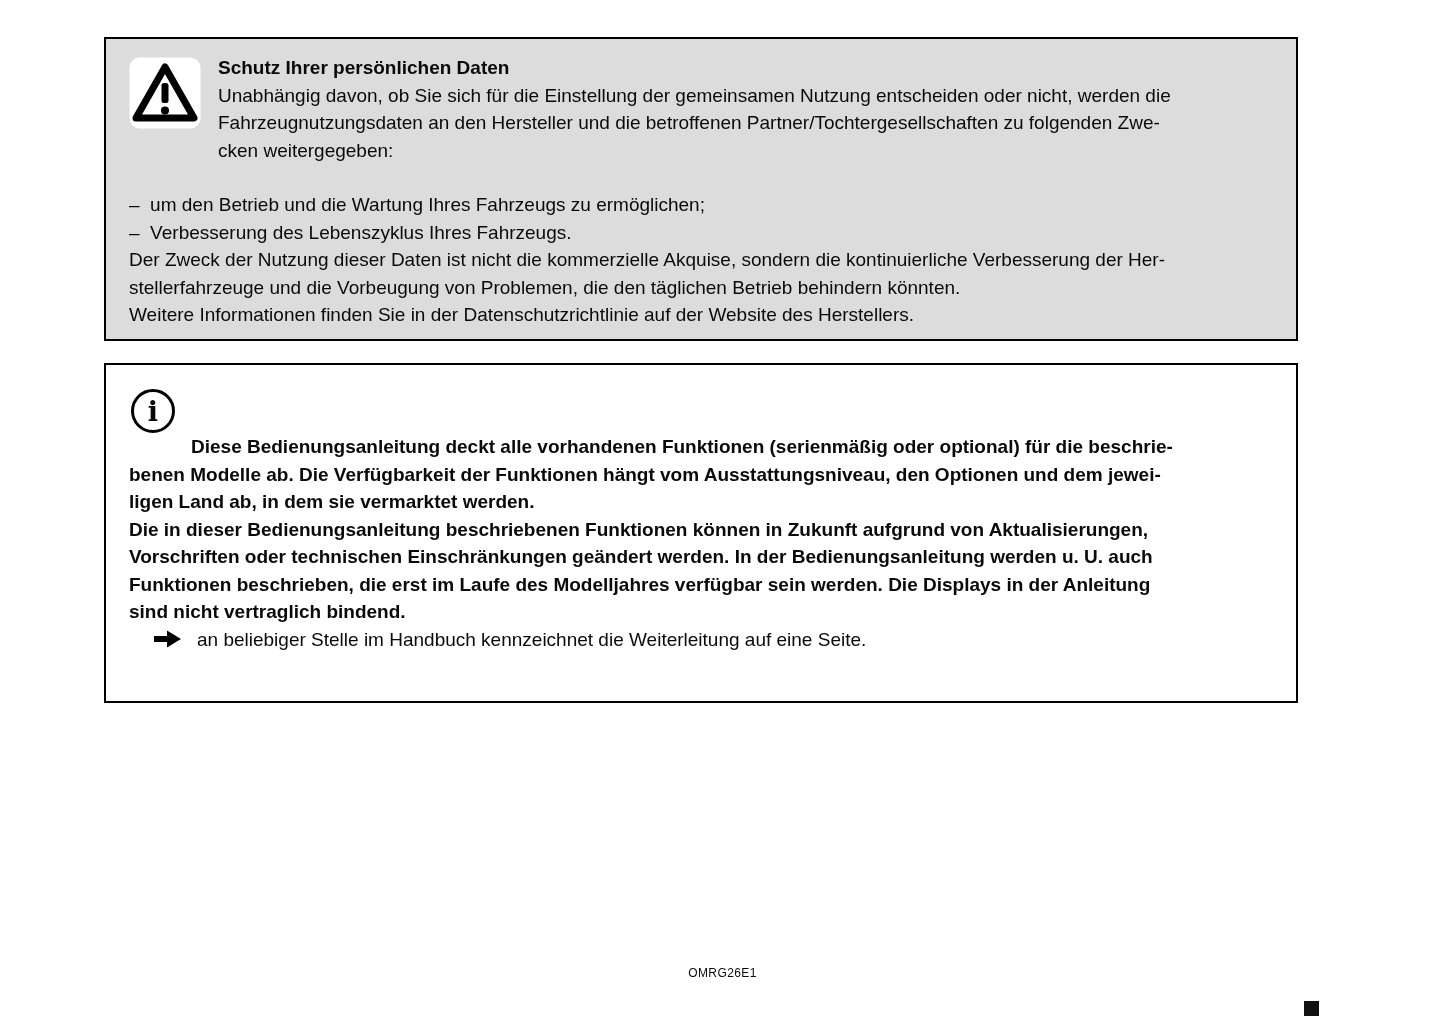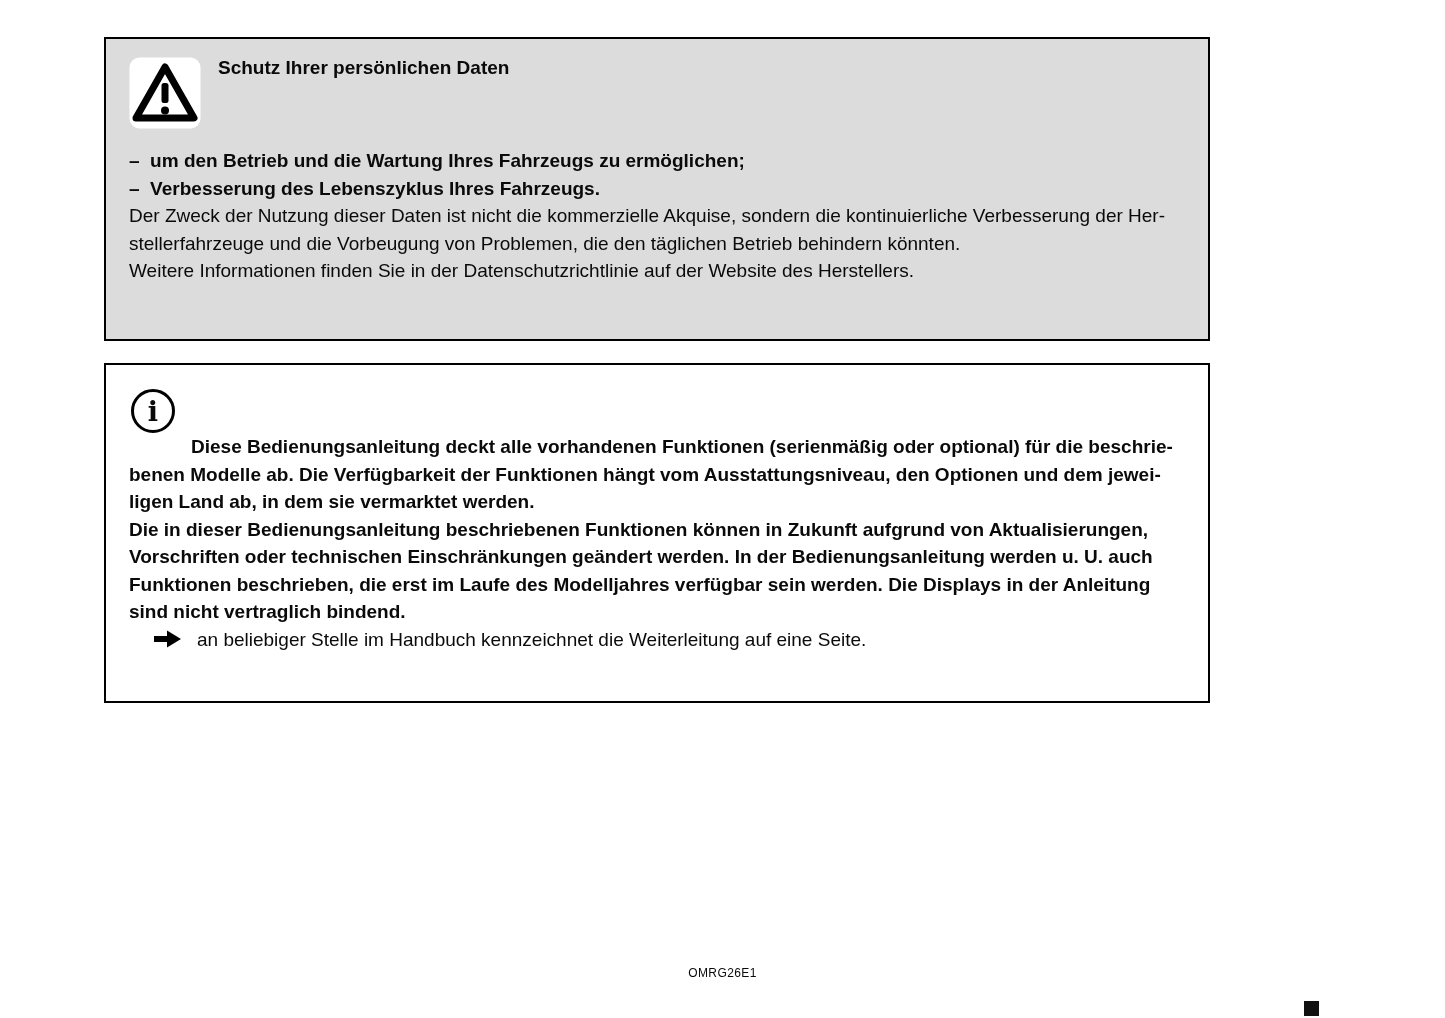--- a/index.html
+++ b/index.html
@@ -11,42 +11,42 @@
     overflow: hidden;
     background: #ffffff;
     color: #0a0a0a;
     font-family: "Liberation Sans", "DejaVu Sans", sans-serif;
     font-size: 19px;
     line-height: 27.5px;
   }
   .box {
     position: absolute;
     left: 104px;
-    width: 1106px;
+    width: 1194px;
     border: 2px solid #000;
     padding: 15px 22px 18px 23px;
   }
   .privacy-box {
     top: 37px;
     height: 304px;
     background: #dcdcdc;
   }
   .info-box {
     top: 363px;
     height: 340px;
     background: #ffffff;
     font-weight: bold;
     padding-top: 20px;
   }
   .row { display: flex; align-items: flex-start; }
   .lines { white-space: pre; margin: 0; }
   .icon-col-warn { flex: none; width: 89px; padding-top: 3px; }
   .warn-icon { display: block; width: 72px; height: 72px; }
   .privacy-title { font-weight: bold; white-space: pre; }
-  .bullet-block { margin-top: 18px; font-weight: bold; }
+  .bullet-block { margin-top: 27px; }
   .body-block { }
   .icon-col-info { flex: none; width: 63px; padding-top: 4px; padding-left: 2px; }
   .info-icon {
     width: 44px; height: 44px;
     border: 3px solid #000;
     border-radius: 50%;
     display: flex; align-items: center; justify-content: center;
     font-family: "DejaVu Serif", serif;
     font-size: 27px;
     font-weight: 600;
@@ -88,20 +88,23 @@
     <div class="icon-col-warn">
       <svg class="warn-icon" viewBox="0 0 72 72" aria-hidden="true">
         <rect x="0.5" y="0.5" width="71" height="71" rx="10" fill="#ffffff"></rect>
         <path d="M36 10 L65 61 L7 61 Z" fill="none" stroke="#000" stroke-width="7" stroke-linejoin="round"></path>
         <rect x="32.5" y="26" width="7" height="20" rx="2.5" fill="#000"></rect>
         <circle cx="36" cy="53.5" r="4" fill="#000"></circle>
       </svg>
     </div>
     <div>
       <div class="privacy-title">Schutz Ihrer persönlichen Daten</div>
+      <div class="lines">Unabhängig davon, ob Sie sich für die Einstellung der gemeinsamen Nutzung entscheiden oder nicht, werden die
+Fahrzeugnutzungsdaten an den Hersteller und die betroffenen Partner/Tochtergesellschaften zu folgenden Zwe-
+cken weitergegeben:</div>
     </div>
   </div>
   <div class="lines bullet-block">–  um den Betrieb und die Wartung Ihres Fahrzeugs zu ermöglichen;
 –  Verbesserung des Lebenszyklus Ihres Fahrzeugs.</div>
   <div class="lines body-block">Der Zweck der Nutzung dieser Daten ist nicht die kommerzielle Akquise, sondern die kontinuierliche Verbesserung der Her-
 stellerfahrzeuge und die Vorbeugung von Problemen, die den täglichen Betrieb behindern könnten.
 Weitere Informationen finden Sie in der Datenschutzrichtlinie auf der Website des Herstellers.</div>
 </section>
 
 <section class="box info-box">

